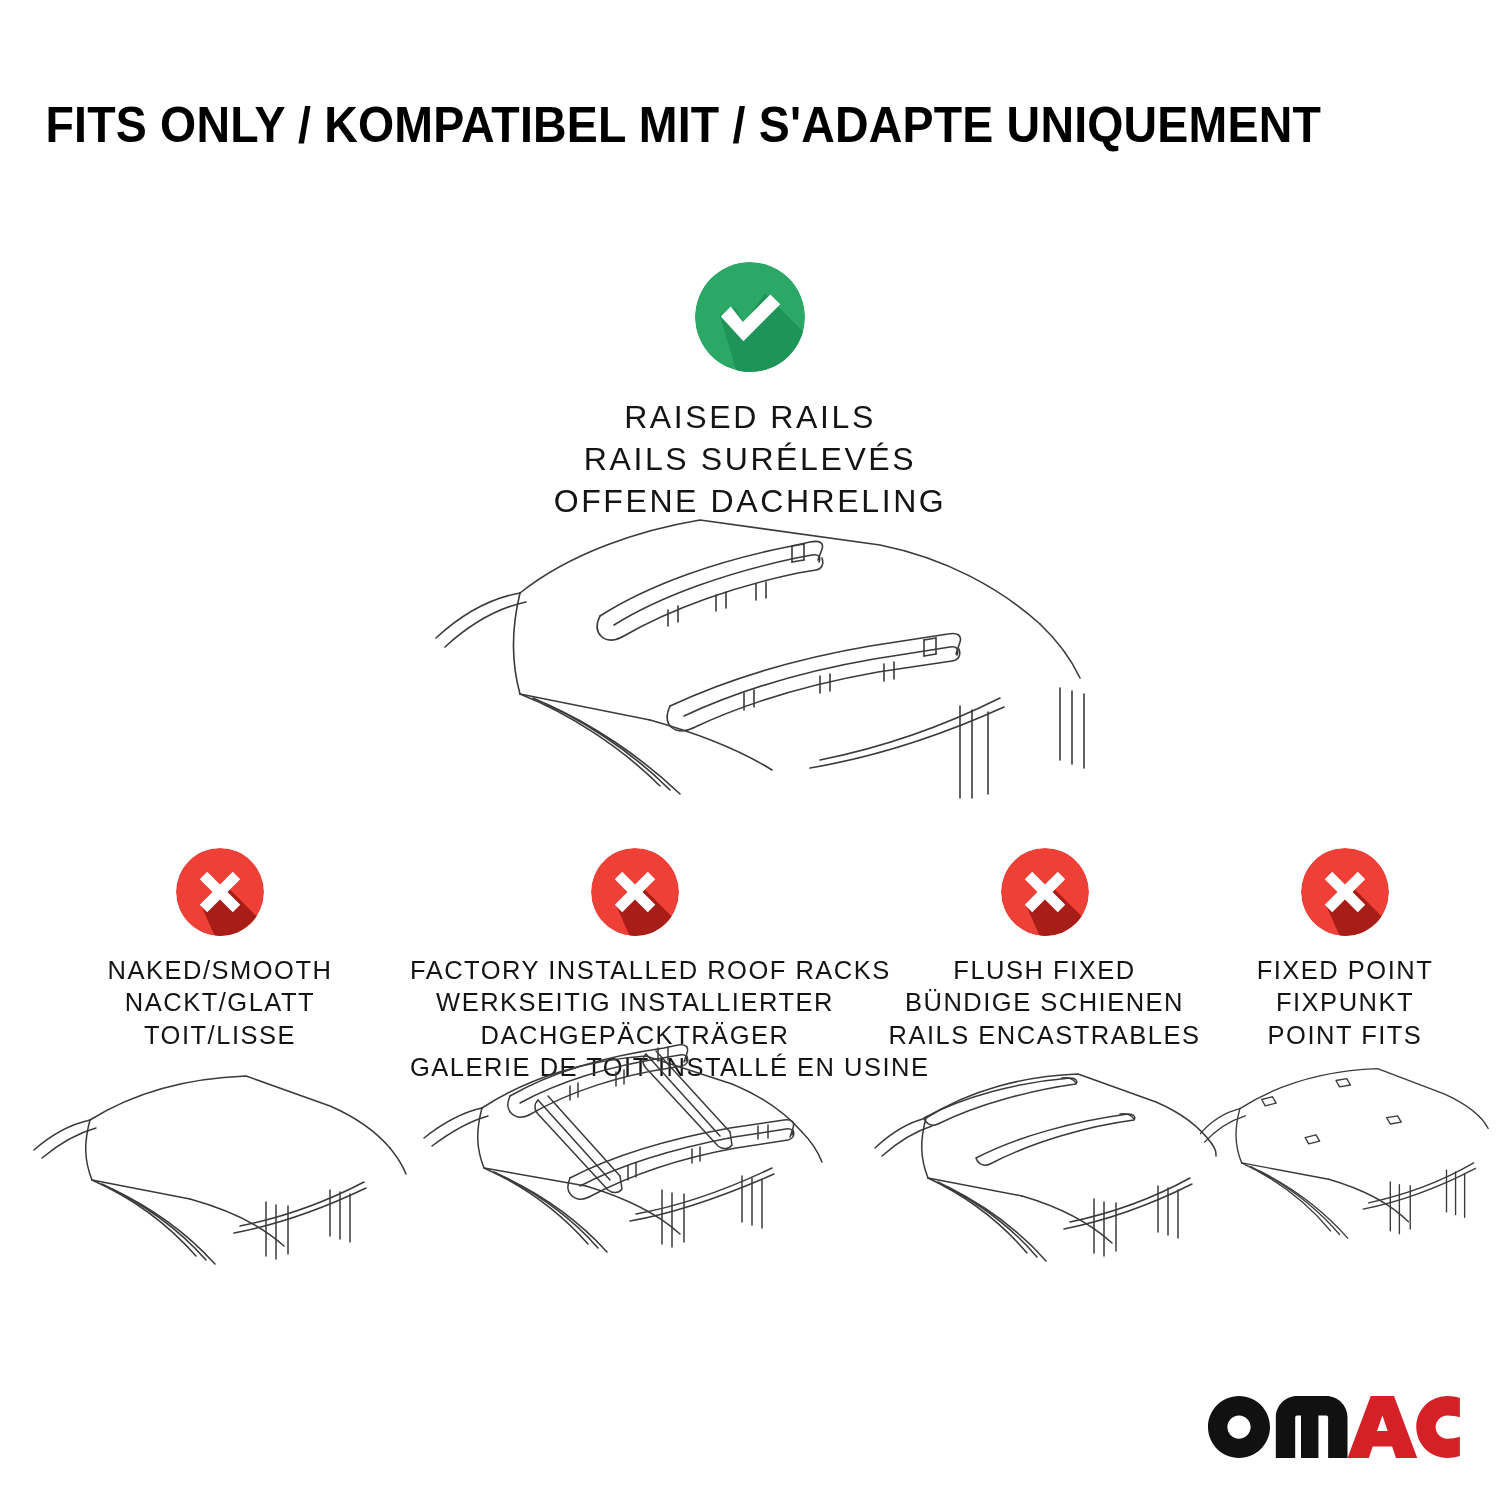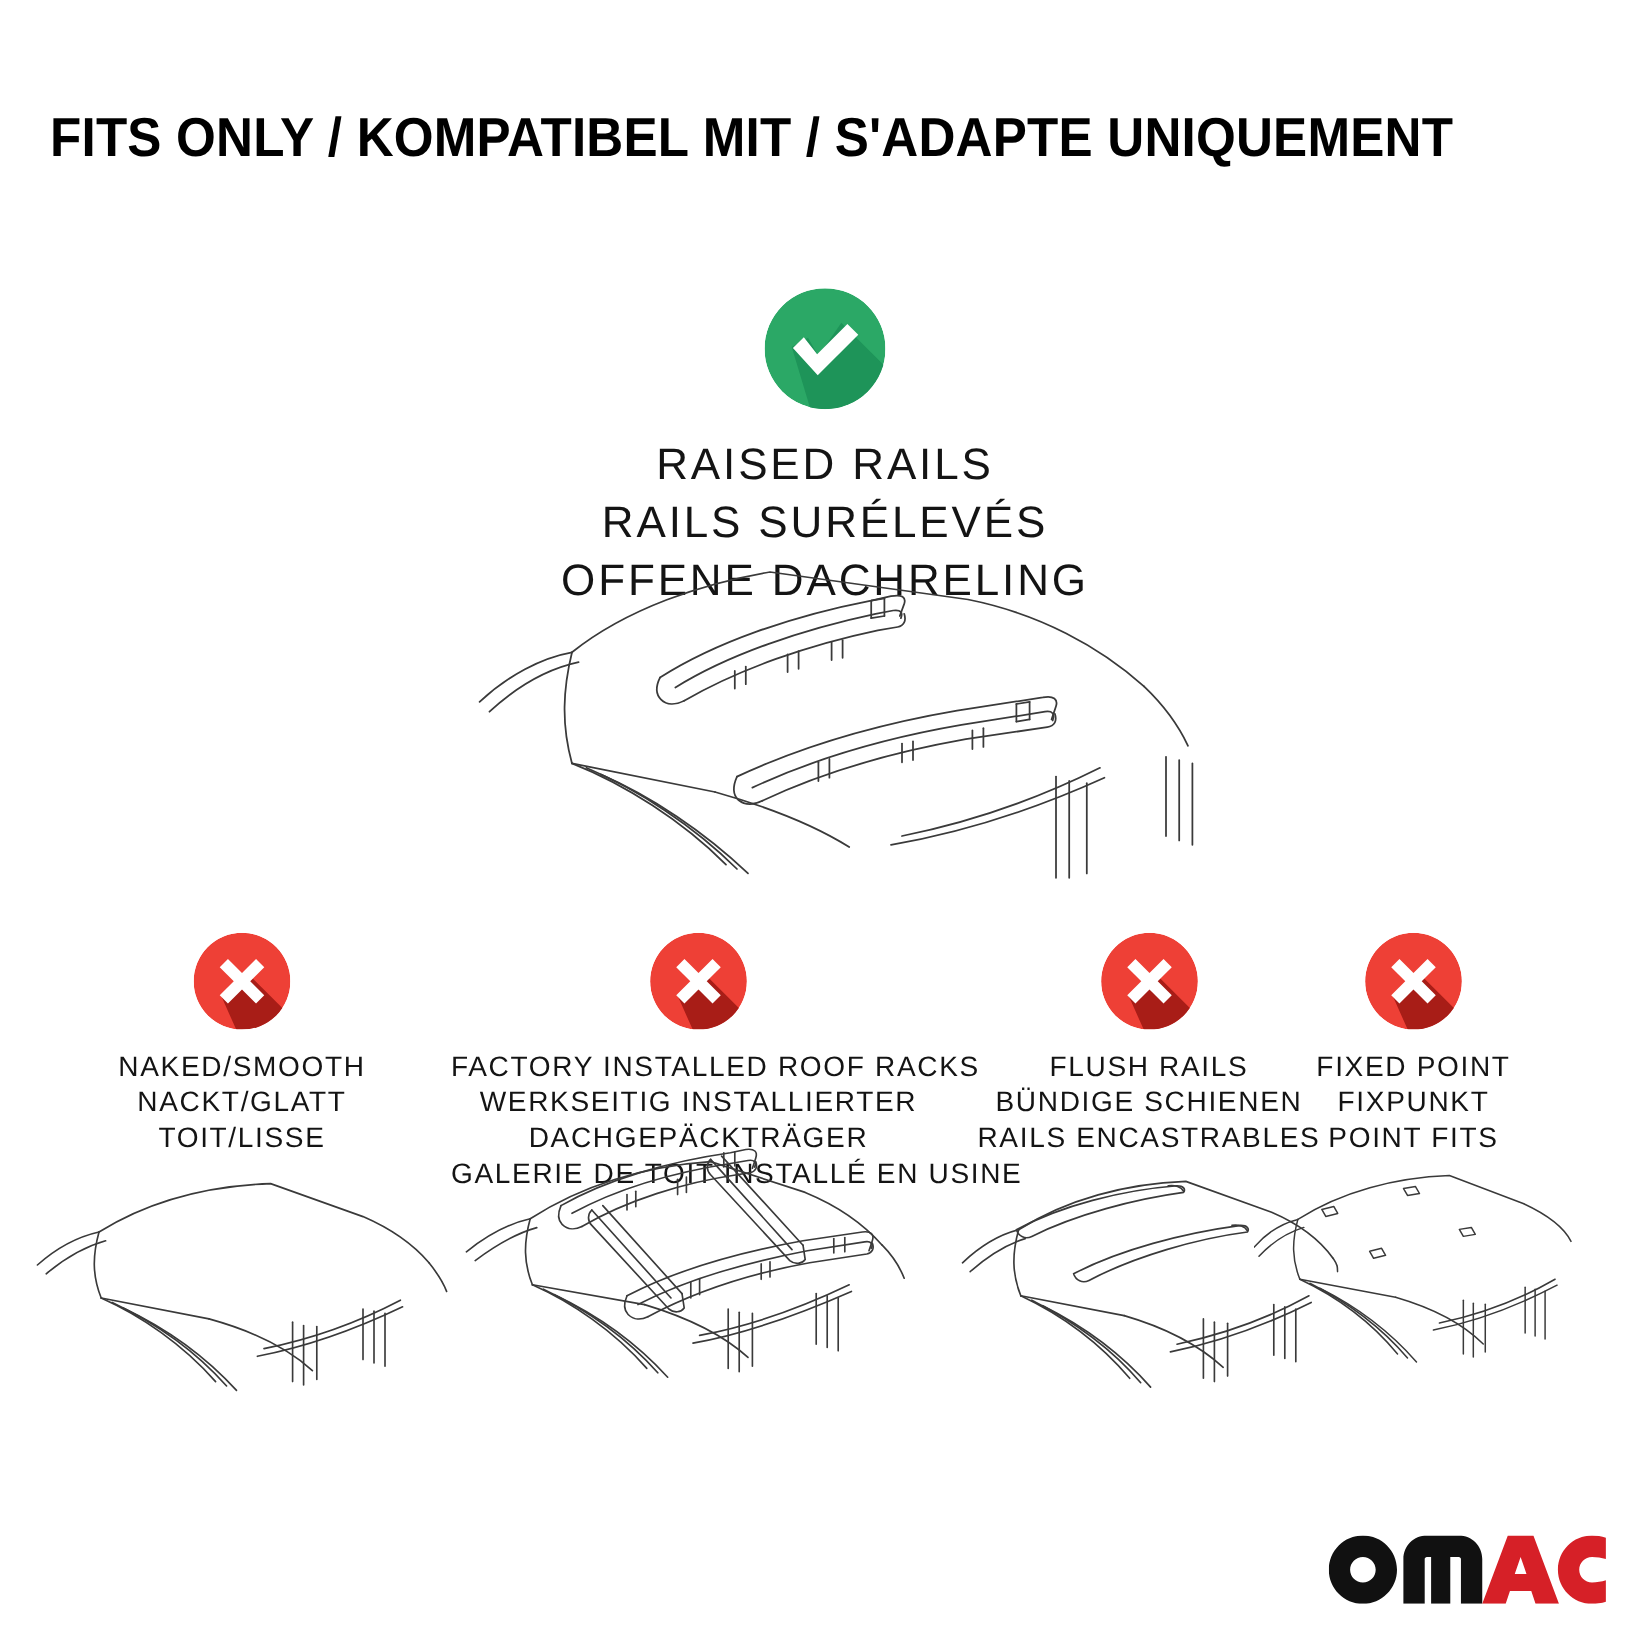--- a/index.html
+++ b/index.html
@@ -51,21 +51,21 @@
     width: 1500px;
     text-align: center;
   }
   .badge-ok {
     width: 110px;
     height: 110px;
     margin: 0 auto;
   }
   .fits-caption {
     margin-top: 24px;
-    font-size: 40px;
+    font-size: 32px;
     font-weight: 300;
     letter-spacing: 2.6px;
     line-height: 1.32;
     color: #141414;
   }
   .fits-caption div { white-space: nowrap; }
 
   .main-illustration {
     position: absolute;
     left: 400px;
@@ -107,21 +107,21 @@
     position: absolute;
     left: 0;
     width: 100%;
   }
   .nofit-illustration svg { display: block; width: 100%; height: auto; }
 
   
   .col-0 { left: 20px;   width: 380px; }
   .col-1 { left: 400px;  width: 450px; }
   .col-2 { left: 862px;  width: 345px; }
-  .col-3 { left: 1130px; width: 290px; }
+  .col-3 { left: 1190px; width: 290px; }
 
   .col-0 .nofit-illustration { top: 208px; }
   .col-1 .nofit-illustration { top: 182px; }
   .col-2 .nofit-illustration { top: 208px; }
   .col-3 .nofit-illustration { top: 208px; }
 
   
   .logo {
     position: absolute;
     right: 40px;
@@ -335,21 +335,21 @@
 
   <div class="nofit-col col-2">
     <div class="badge badge-no">
       <svg viewBox="0 0 100 100" xmlns="http://www.w3.org/2000/svg" aria-hidden="true">
         <circle cx="50" cy="50" r="50" fill="#EE4036"></circle>
         <path d="M57 43 L100 86 L100 100 L44 100 L28 64 L43 57 Z" fill="#A81D17"></path>
         <path d="M35.5 27 L50 41.5 L64.5 27 L73 35.5 L58.5 50 L73 64.5 L64.5 73 L50 58.5 L35.5 73 L27 64.5 L41.5 50 L27 35.5 Z" fill="#FFFFFF"></path>
       </svg>
     </div>
     <div class="nofit-caption">
-      <div>FLUSH RAILS</div>
+      <div>FLUSH FIXED</div>
       <div>BÜNDIGE SCHIENEN</div>
       <div>RAILS ENCASTRABLES</div>
     </div>
     <div class="nofit-illustration">
       <svg viewBox="0 0 345 250" xmlns="http://www.w3.org/2000/svg" aria-hidden="true">
         <g fill="none" stroke="#3A3A3A" stroke-width="1.5" stroke-linecap="round" stroke-linejoin="round">
           <path d="M54 62 C98 34 152 20 206 18 L284 46 C312 58 330 74 340 88"></path>
           <path d="M54 62 C48 84 48 102 56 122"></path>
           <path d="M56 122 L150 140"></path>
           <path d="M150 140 C188 151 218 167 240 187"></path>

